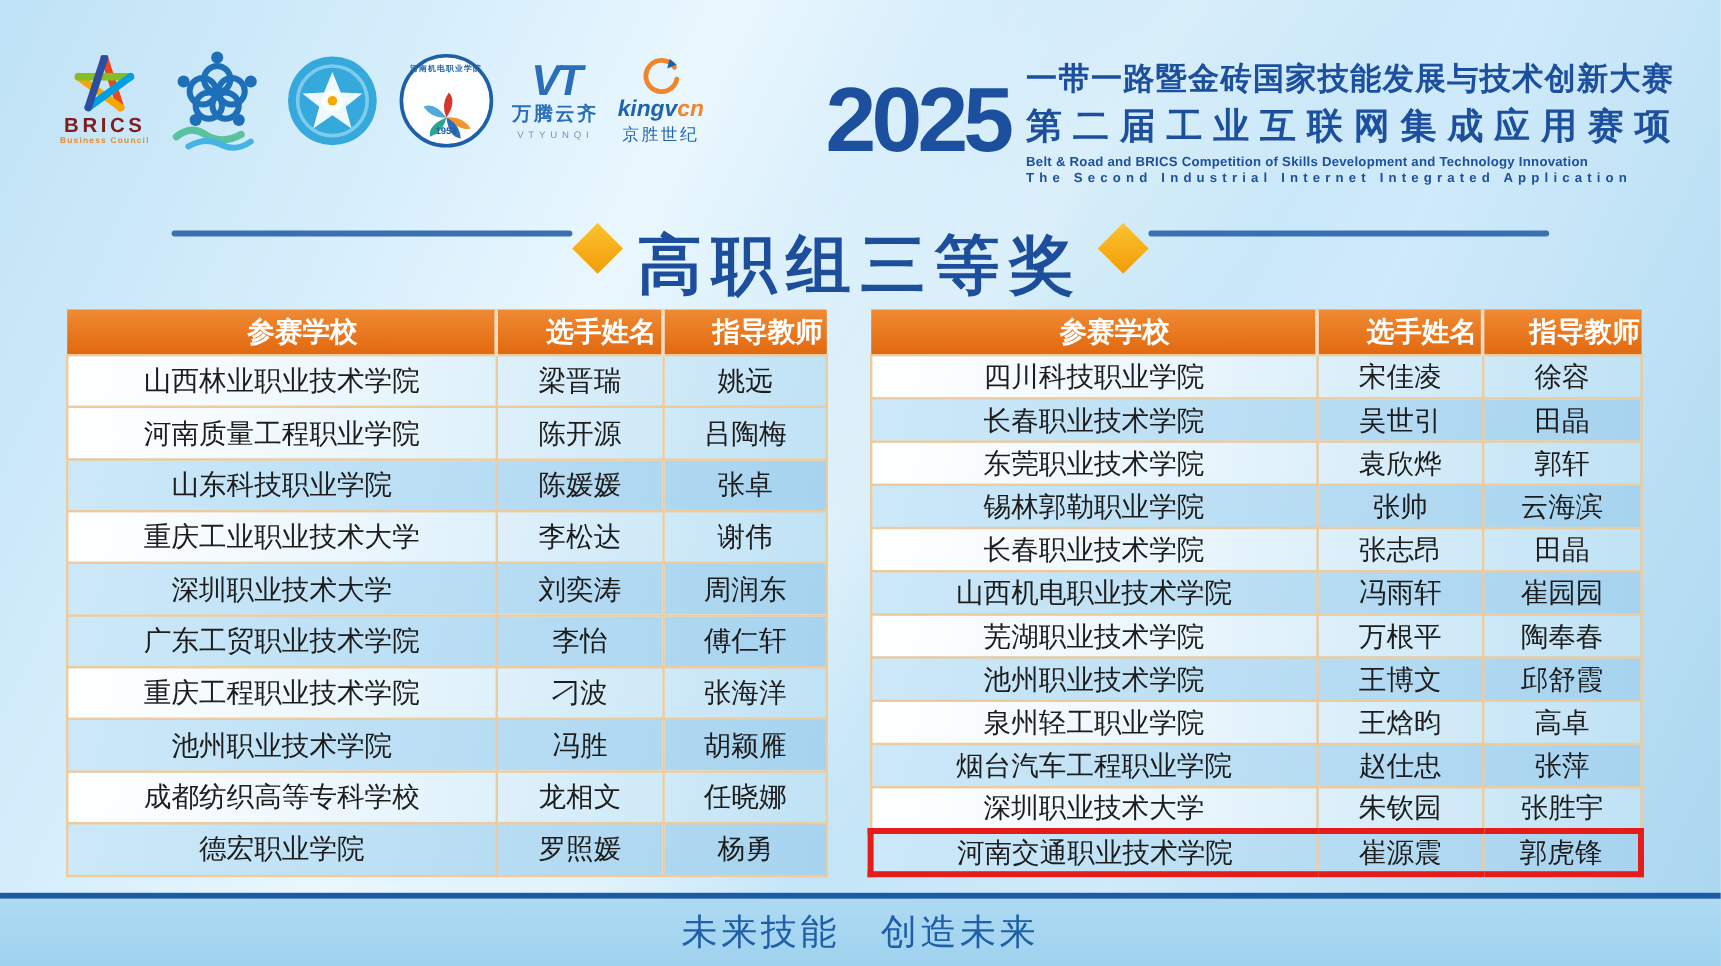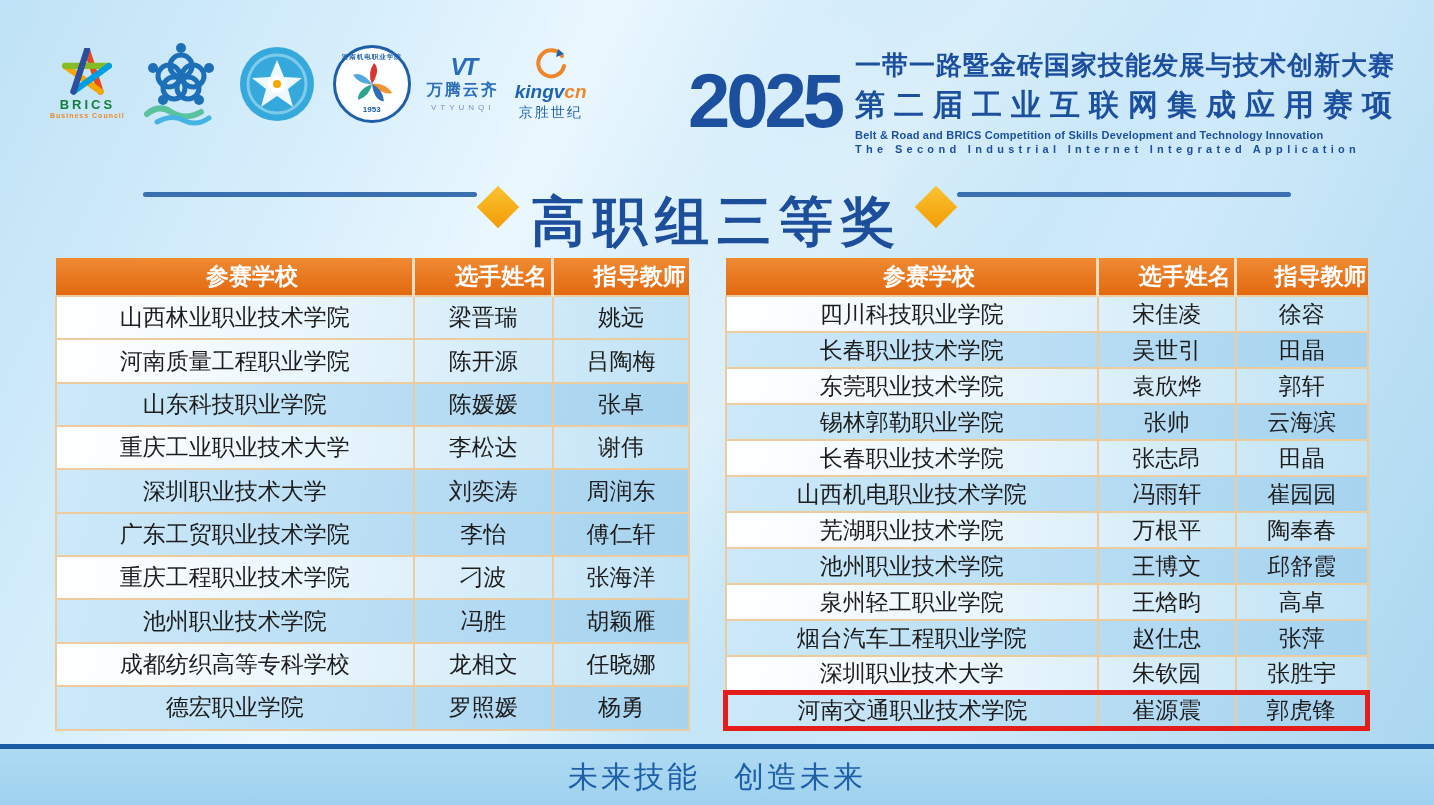--- a/index.html
+++ b/index.html
@@ -11,26 +11,26 @@
       linear-gradient(115deg, #bfe2f6 0%, #d8effc 22%, #eaf7fe 34%, #c3e5f7 55%, #cfeafa 70%, #a9d6ef 100%);
   }
   body::before{
     content:""; position:absolute; inset:0; pointer-events:none;
     background:linear-gradient(125deg, rgba(255,255,255,0) 40%, rgba(255,255,255,.35) 50%, rgba(255,255,255,0) 60%);
   }
 
   
   .logo-strip{ position:absolute; left:50px; top:32px; height:104px; display:flex; align-items:center; gap:16px; }
   .logo{ display:flex; flex-direction:column; align-items:center; justify-content:center; }
-  .logo-title{ font-weight:bold; color:#15803d; font-size:13px; letter-spacing:3px; line-height:1; margin-top:2px;}
+  .logo-title{ font-weight:bold; color:#7f1d1d; font-size:17px; letter-spacing:3px; line-height:1; margin-top:2px;}
   .logo-sub{ font-weight:bold; color:#e98a2b; font-size:7px; letter-spacing:1px; line-height:1.3;}
-  .seal{ position:relative; width:78px; height:78px; border-radius:50%; background:#fdfeff; border:3px solid #1d5fa8; display:flex; align-items:center; justify-content:center;}
+  .seal{ position:relative; width:78px; height:78px; border-radius:50%; background:#fdfeff; border:3px solid #1d5fa8; display:flex; align-items:center; justify-content:flex-end;}
   .seal-ring-text{ position:absolute; top:5px; width:100%; text-align:center; font-size:6.5px; color:#1d5fa8; font-weight:bold; letter-spacing:1px;}
   .seal-year{ position:absolute; bottom:6px; width:100%; text-align:center; font-size:8px; color:#1d5fa8; font-weight:bold;}
-  .vt-mark{ font-size:24px; font-weight:bold; font-style:italic; color:#2a6db8; line-height:.9; letter-spacing:-3px;}
+  .vt-mark{ font-size:36px; font-weight:bold; font-style:italic; color:#2a6db8; line-height:.9; letter-spacing:-3px;}
   .vt-cn{ font-size:16px; font-weight:bold; color:#2a6db8; letter-spacing:2px; margin-top:2px;}
   .vt-en{ font-size:8px; color:#7a93b8; letter-spacing:4px; margin-top:2px;}
   .kv-brand{ font-size:19px; font-weight:bold; font-style:italic; line-height:1; margin-top:2px;}
   .kv-blue{ color:#1f63b0;} .kv-orange{ color:#f0862a;}
   .kv-cn{ font-size:14px; font-weight:normal; color:#1f63b0; letter-spacing:2px; margin-top:3px;}
 
   
   .masthead{ position:absolute; left:688px; top:48px; display:flex; align-items:center; gap:14px; }
   .year{ font-size:76px; font-weight:900; color:#1c4f9e; line-height:.95; letter-spacing:-4px; }
   .mast-text{ display:flex; flex-direction:column; color:#1c4f9e; }

